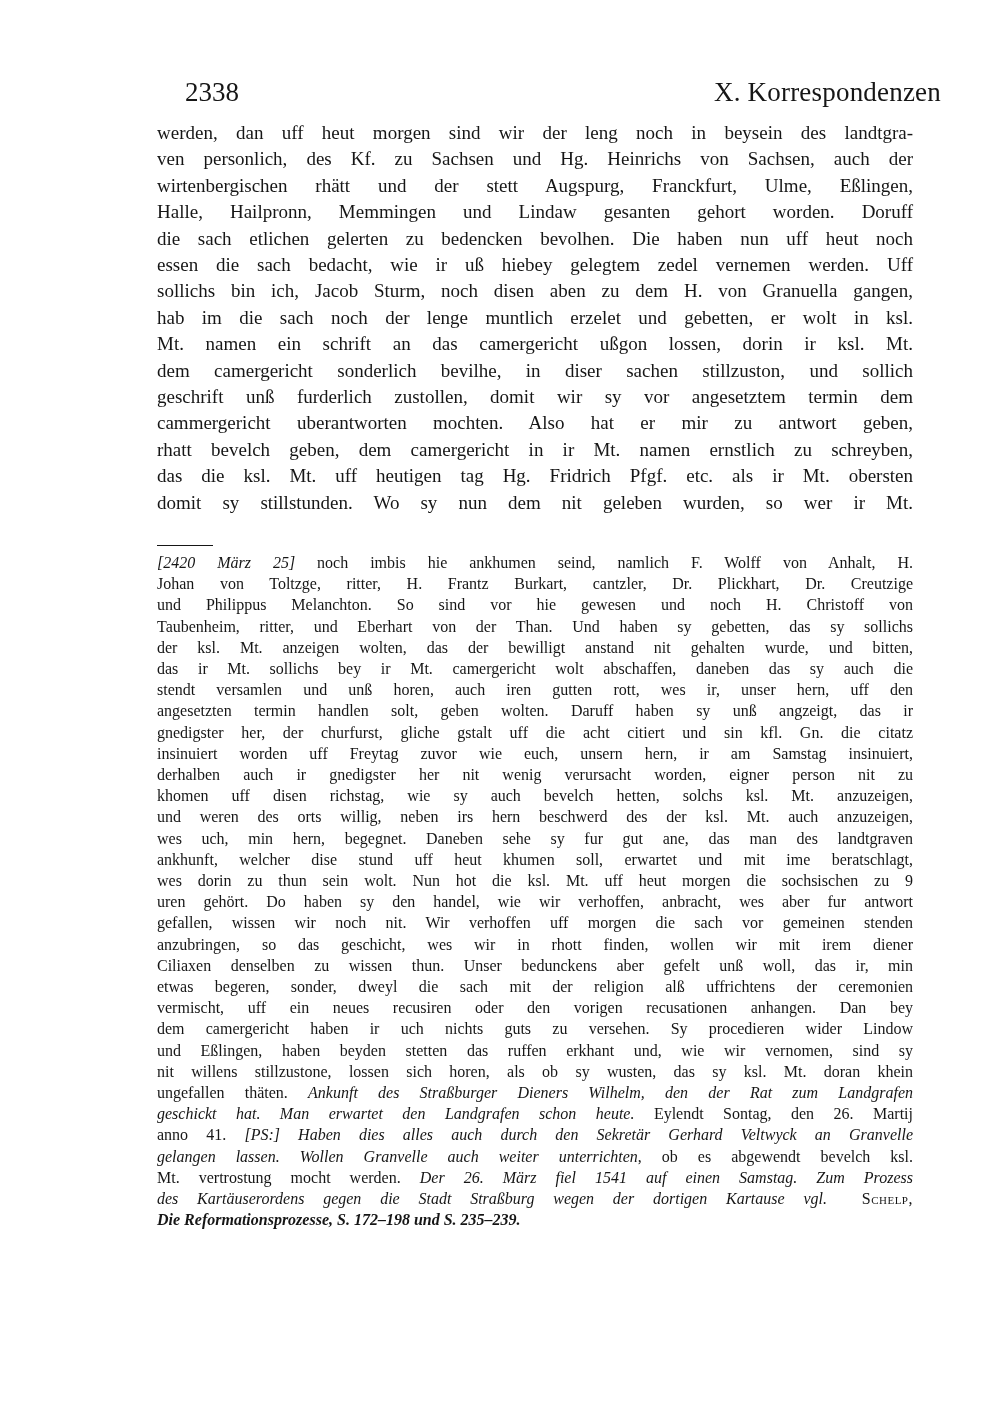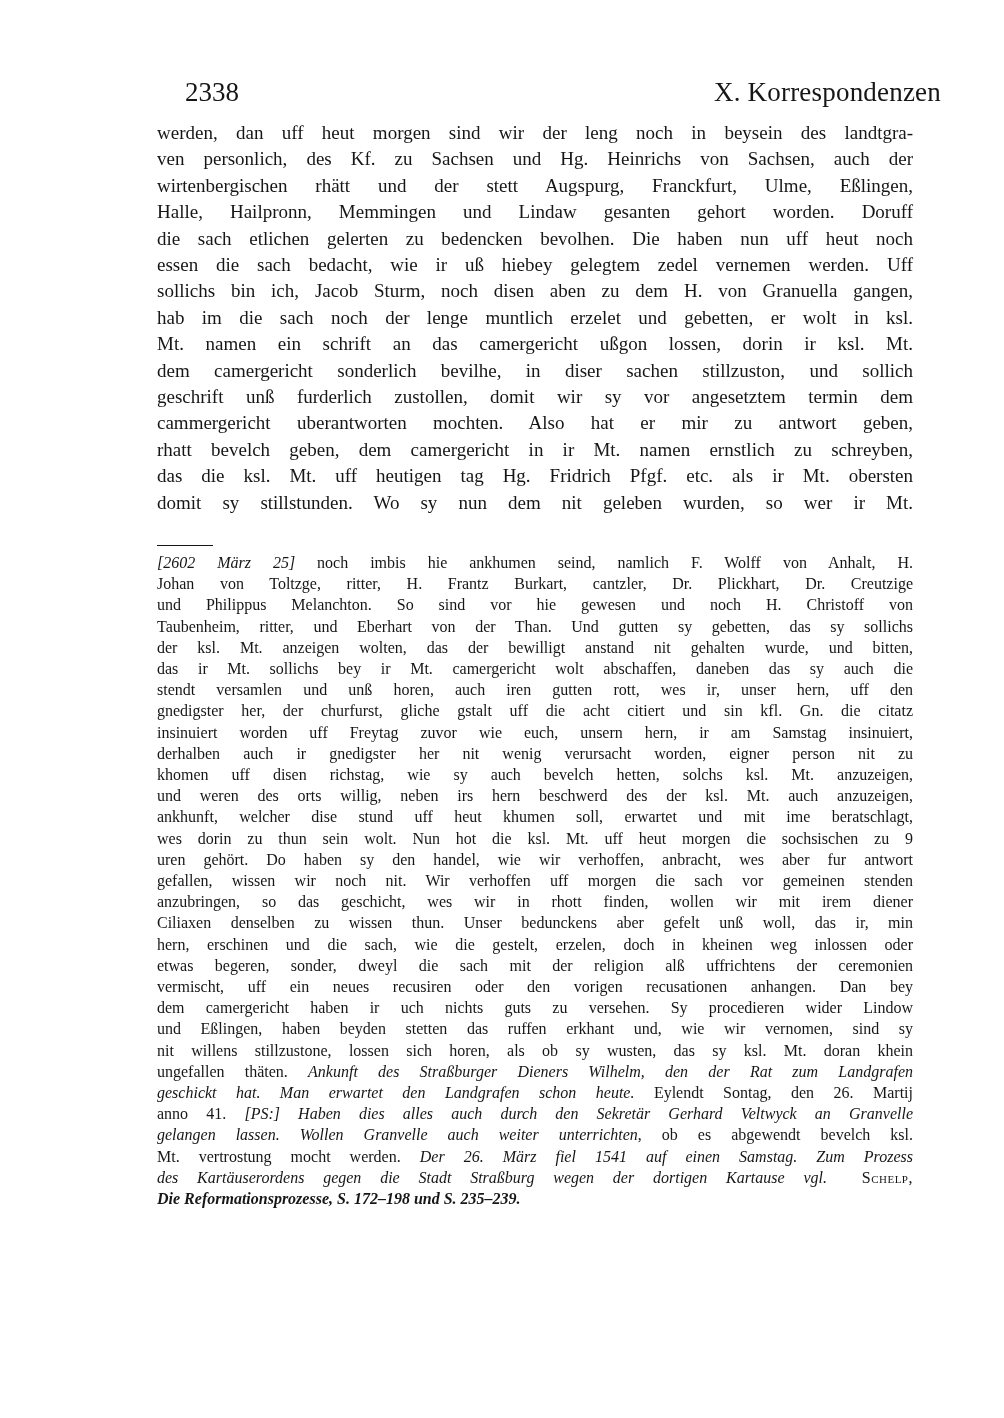--- a/index.html
+++ b/index.html
@@ -89,39 +89,40 @@
       <div class="line"><span>geschrift unß furderlich zustollen, domit wir sy vor angesetztem termin dem</span></div>
       <div class="line"><span>cammergericht uberantworten mochten. Also hat er mir zu antwort geben,</span></div>
       <div class="line"><span>rhatt bevelch geben, dem camergericht in ir Mt. namen ernstlich zu schreyben,</span></div>
       <div class="line"><span>das die ksl. Mt. uff heutigen tag Hg. Fridrich Pfgf. etc. als ir Mt. obersten</span></div>
       <div class="line"><span>domit sy stillstunden. Wo sy nun dem nit geleben wurden, so wer ir Mt.</span></div>
     </main>
 
   <div class="footnote-rule"></div>
 
   <section class="footnote-text">
-      <div class="line"><span class="it">[2602 März 25]</span><span> noch imbis hie ankhumen seind, namlich F. Wolff von Anhalt, H.</span></div>
+      <div class="line"><span class="it">[2420 März 25]</span><span> noch imbis hie ankhumen seind, namlich F. Wolff von Anhalt, H.</span></div>
       <div class="line"><span>Johan von Toltzge, ritter, H. Frantz Burkart, cantzler, Dr. Plickhart, Dr. Creutzige</span></div>
       <div class="line"><span>und Philippus Melanchton. So sind vor hie gewesen und noch H. Christoff von</span></div>
-      <div class="line"><span>Taubenheim, ritter, und Eberhart von der Than. Und gutten sy gebetten, das sy sollichs</span></div>
+      <div class="line"><span>Taubenheim, ritter, und Eberhart von der Than. Und haben sy gebetten, das sy sollichs</span></div>
       <div class="line"><span>der ksl. Mt. anzeigen wolten, das der bewilligt anstand nit gehalten wurde, und bitten,</span></div>
       <div class="line"><span>das ir Mt. sollichs bey ir Mt. camergericht wolt abschaffen, daneben das sy auch die</span></div>
       <div class="line"><span>stendt versamlen und unß horen, auch iren gutten rott, wes ir, unser hern, uff den</span></div>
+      <div class="line"><span>angesetzten termin handlen solt, geben wolten. Daruff haben sy unß angzeigt, das ir</span></div>
       <div class="line"><span>gnedigster her, der churfurst, gliche gstalt uff die acht citiert und sin kfl. Gn. die citatz</span></div>
       <div class="line"><span>insinuiert worden uff Freytag zuvor wie euch, unsern hern, ir am Samstag insinuiert,</span></div>
       <div class="line"><span>derhalben auch ir gnedigster her nit wenig verursacht worden, eigner person nit zu</span></div>
       <div class="line"><span>khomen uff disen richstag, wie sy auch bevelch hetten, solchs ksl. Mt. anzuzeigen,</span></div>
       <div class="line"><span>und weren des orts willig, neben irs hern beschwerd des der ksl. Mt. auch anzuzeigen,</span></div>
+      <div class="line"><span>wes uch, min hern, begegnet. Daneben sehe sy fur gut ane, das man des landtgraven</span></div>
       <div class="line"><span>ankhunft, welcher dise stund uff heut khumen soll, erwartet und mit ime beratschlagt,</span></div>
       <div class="line"><span>wes dorin zu thun sein wolt. Nun hot die ksl. Mt. uff heut morgen die sochsischen zu 9</span></div>
       <div class="line"><span>uren gehört. Do haben sy den handel, wie wir verhoffen, anbracht, wes aber fur antwort</span></div>
       <div class="line"><span>gefallen, wissen wir noch nit. Wir verhoffen uff morgen die sach vor gemeinen stenden</span></div>
       <div class="line"><span>anzubringen, so das geschicht, wes wir in rhott finden, wollen wir mit irem diener</span></div>
       <div class="line"><span>Ciliaxen denselben zu wissen thun. Unser bedunckens aber gefelt unß woll, das ir, min</span></div>
-      <div class="line"><span>hern, erschinen und die sach, wie die gestelt, erzelen, doch in kheinen weg inlossen oder</span></div>
       <div class="line"><span>etwas begeren, sonder, dweyl die sach mit der religion alß uffrichtens der ceremonien</span></div>
       <div class="line"><span>vermischt, uff ein neues recusiren oder den vorigen recusationen anhangen. Dan bey</span></div>
       <div class="line"><span>dem camergericht haben ir uch nichts guts zu versehen. Sy procedieren wider Lindow</span></div>
       <div class="line"><span>und Eßlingen, haben beyden stetten das ruffen erkhant und, wie wir vernomen, sind sy</span></div>
       <div class="line"><span>nit willens stillzustone, lossen sich horen, als ob sy wusten, das sy ksl. Mt. doran khein</span></div>
       <div class="line"><span>ungefallen thäten. </span><span class="it">Ankunft des Straßburger Dieners Wilhelm, den der Rat zum Landgrafen</span></div>
       <div class="line"><span class="it">geschickt hat. Man erwartet den Landgrafen schon heute.</span><span> Eylendt Sontag, den 26. Martij</span></div>
       <div class="line"><span>anno 41. </span><span class="it">[PS:] Haben dies alles auch durch den Sekretär Gerhard Veltwyck an Granvelle</span></div>
       <div class="line"><span class="it">gelangen lassen. Wollen Granvelle auch weiter unterrichten</span><span>, ob es abgewendt bevelch ksl.</span></div>
       <div class="line"><span>Mt. vertrostung mocht werden. </span><span class="it">Der 26. März fiel 1541 auf einen Samstag. Zum Prozess</span></div>

